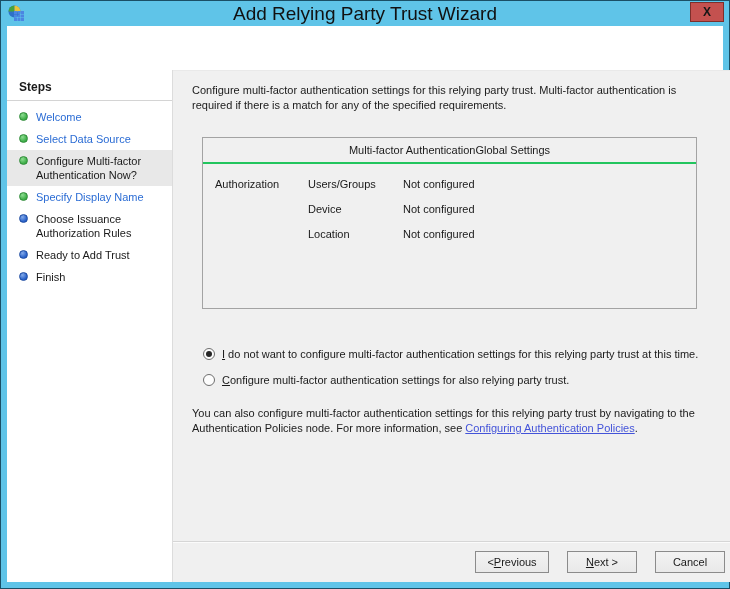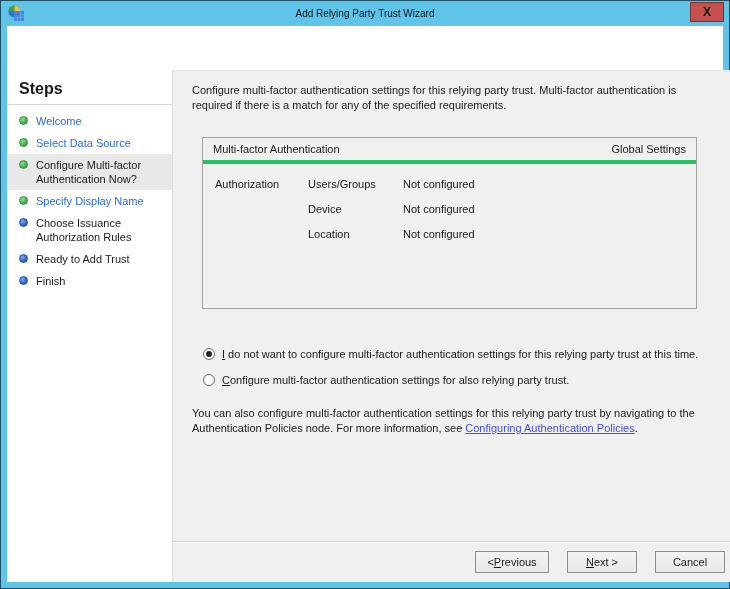--- a/index.html
+++ b/index.html
@@ -5,35 +5,35 @@
   html,body { margin:0; padding:0; background:#ffffff; }
   * { box-sizing:border-box; }
   .window {
     position:relative; width:730px; height:589px;
     background:var(--titlebar-blue,#5fc4e8);
     border:1px solid var(--window-border,#1a4f66);
     font-family:"Liberation Sans", sans-serif; font-size:11px; color:#1a1a1a;
   }
   .titlebar { position:relative; height:25px; display:flex; align-items:center; justify-content:center; }
   .app-icon { position:absolute; left:7px; top:4px; width:16px; height:16px; }
-  .win-title { font-size:10px; color:#111; }
+  .win-title { font-size:19px; color:#111; }
   .close-btn {
     position:absolute; right:5px; top:1px; width:34px; height:20px;
     background:var(--close-red,#c4514f); border:1px solid var(--close-border,#7d2f2b);
     display:flex; align-items:center; justify-content:center;
     font-family:"Liberation Sans", sans-serif; font-weight:bold; font-size:12px; color:#161616;
     padding:0; cursor:default;
   }
   .body { position:absolute; left:6px; right:6px; top:25px; bottom:6px; background:#ffffff; display:flex; flex-direction:column; }
   .header-band { height:44px; flex:none; background:#ffffff; }
   .main { flex:1; display:flex; min-height:0; }
 
   
   .steps-panel { width:166px; flex:none; background:#ffffff; border-right:1px solid #dcdcdc; padding-top:8px; }
-  .steps-header { font-weight:bold; font-size:16px; padding:2px 0 6px 12px; border-bottom:1px solid #d4d4d4; }
+  .steps-header { font-weight:bold; font-size:12px; padding:2px 0 6px 12px; border-bottom:1px solid #d4d4d4; }
   .steps-list { list-style:none; margin:5px 0 8px 0; padding:0; }
   .step-item { display:flex; align-items:flex-start; padding:4px 6px 4px 12px; line-height:14px; }
   .step-item .dot {
     width:9px; height:9px; border-radius:50%; margin:2px 8px 0 0; flex:none;
   }
   .st-done .dot, .st-current .dot {
     background:radial-gradient(circle at 35% 30%, #8edd92, var(--dot-green,#3fae49) 65%);
     border:1px solid #2e8c37;
   }
   .st-upcoming .dot {
@@ -41,21 +41,21 @@
     border:1px solid #1d4ba2;
   }
   .st-done .step-label { color:var(--step-link-blue,#2b6cd4); }
   .st-current { background:var(--current-step-gray,#e8e8e8); }
   .st-current .step-label, .st-upcoming .step-label { color:#1a1a1a; }
 
   
   .content { flex:1; background:var(--content-gray,#f0f0f0); border-top:1px solid #e9e9e9; position:relative; padding:12px 14px 0 19px; }
   .intro { margin:0; width:519px; line-height:15px; }
   .mfa-table { margin:24px 0 0 10px; width:495px; height:172px; border:1px solid #a3a3a3; }
-  .mfa-table-header { height:26px; border-bottom:4px solid #22c55e; display:flex; align-items:center; justify-content:space-between; padding:0 10px; }
+  .mfa-table-header { height:26px; border-bottom:2px solid #22c55e; display:flex; align-items:center; justify-content:center; padding:0 10px; }
   .mfa-table-body { padding:13px 0 0 12px; }
   .mfa-row { display:flex; margin-bottom:11px; line-height:14px; }
   .col-req { width:93px; flex:none; }
   .col-name { width:95px; flex:none; }
   .col-val { flex:1; }
 
   .radio-group { margin:38px 0 0 10px; }
   .radio-option { display:flex; align-items:flex-start; margin-bottom:12px; white-space:nowrap; }
   .radio-circle {
     width:12px; height:12px; border:1px solid #6e6e6e; border-radius:50%;

